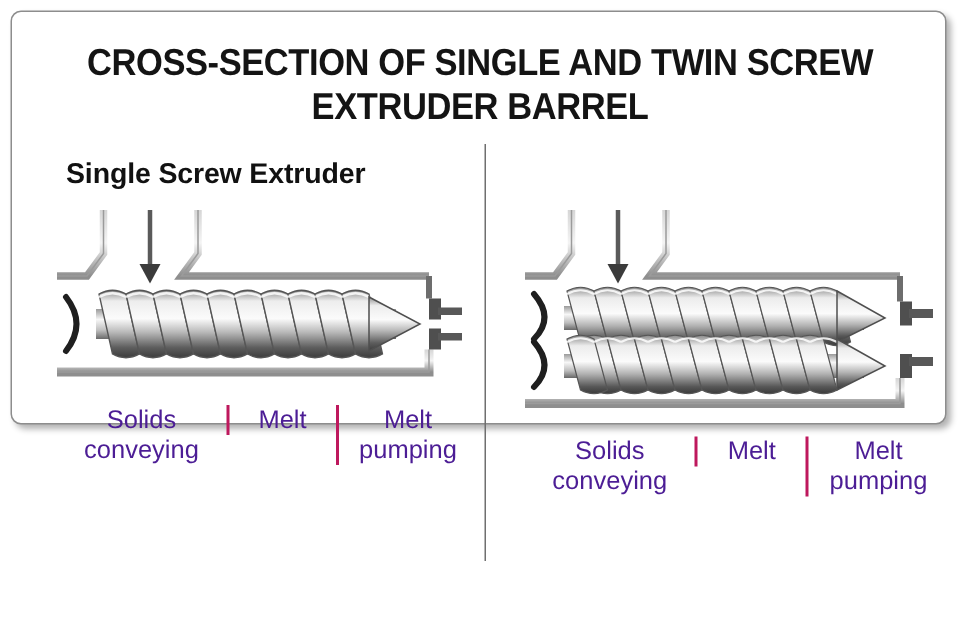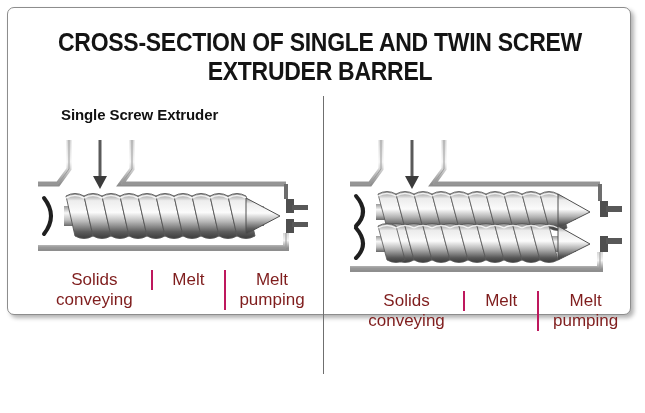--- a/index.html
+++ b/index.html
@@ -13,21 +13,21 @@
     height: 413px;
     background: #ffffff;
     font-family: "Liberation Sans", sans-serif;
     overflow: hidden;
   }
   .frame {
     position: absolute;
     left: 7px;
     top: 7px;
     width: 624px;
-    height: 308px;
+    height: 276px;
     background: #ffffff;
     border: 1px solid #8d8d8d;
     border-radius: 7px;
     box-shadow: 3px 3px 4px rgba(0,0,0,0.30);
     box-sizing: border-box;
   }
   .title {
     position: absolute;
     left: 0;
     top: 20px;
@@ -55,35 +55,34 @@
     top: 0;
     height: 392px;
   }
   .panel-left  { left: 8px;   width: 307px; }
   .panel-right { left: 318px; width: 306px; }
 
   .panel-heading {
     position: absolute;
     font-family: "Liberation Sans", sans-serif;
     font-weight: bold;
-    font-size: 15px;
+    font-size: 19px;
     color: #111111;
     white-space: nowrap;
     letter-spacing: -0.1px;
-    margin-left: 17px;
   }
   .diagram-svg {
     position: absolute;
     display: block;
   }
   .zones {
     position: absolute;
     display: flex;
     align-items: flex-start;
-    color: #7f1d1d;
+    color: #4c1d95;
     font-size: 17px;
     line-height: 20px;
   }
   .zone {
     text-align: center;
     position: relative;
     box-sizing: border-box;
   }
   .zone + .zone { border-left: 2px solid #be185d; }
   .zone-label { display: block; padding: 0 4px; }

